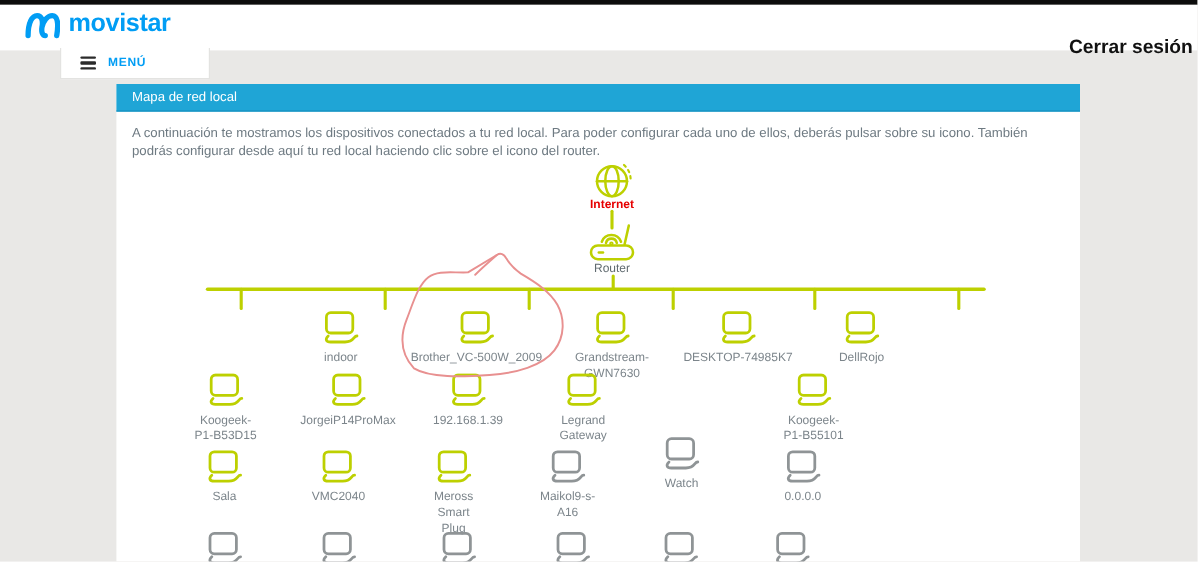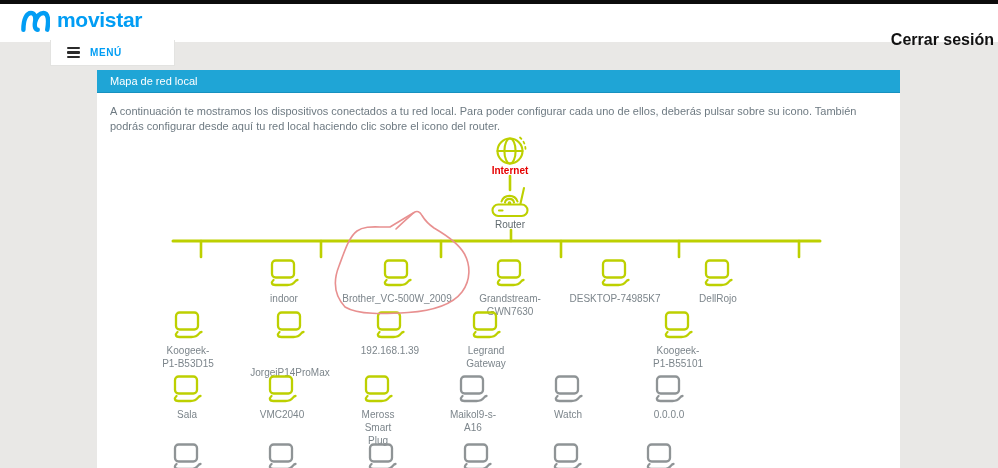--- a/index.html
+++ b/index.html
@@ -153,21 +153,21 @@
       </svg>
       <span class="dlabel" style="width: 90px;">DellRojo</span>
     </div>
     <div class="device" style="left: 123px; top: 311px;">
       <svg width="34" height="30" viewBox="0 0 34 30" fill="none" stroke="currentColor" stroke-width="2.3" stroke-linecap="round" stroke-linejoin="round">
         <rect x="5" y="1.5" width="22" height="17" rx="3.6"></rect>
         <path d="M6.5 21 c -2.8 2.6 -1.8 5 2 5 h 12 c 3.2 0 5.8 -1.2 7.5 -3.4 c 0.8 -1 1.6 -1.6 2.5 -1.6"></path>
       </svg>
       <span class="dlabel" style="width: 56px;">Koogeek-P1-B53D15</span>
     </div>
-    <div class="device" style="left: 225px; top: 311px; gap: 22px;">
+    <div class="device" style="left: 225px; top: 311px;">
       <svg width="34" height="30" viewBox="0 0 34 30" fill="none" stroke="currentColor" stroke-width="2.3" stroke-linecap="round" stroke-linejoin="round">
         <rect x="5" y="1.5" width="22" height="17" rx="3.6"></rect>
         <path d="M6.5 21 c -2.8 2.6 -1.8 5 2 5 h 12 c 3.2 0 5.8 -1.2 7.5 -3.4 c 0.8 -1 1.6 -1.6 2.5 -1.6"></path>
       </svg>
       <span class="dlabel" style="width: 110px;">JorgeiP14ProMax</span>
     </div>
     <div class="device" style="left: 325px; top: 311px;">
       <svg width="34" height="30" viewBox="0 0 34 30" fill="none" stroke="currentColor" stroke-width="2.3" stroke-linecap="round" stroke-linejoin="round">
         <rect x="5" y="1.5" width="22" height="17" rx="3.6"></rect>
         <path d="M6.5 21 c -2.8 2.6 -1.8 5 2 5 h 12 c 3.2 0 5.8 -1.2 7.5 -3.4 c 0.8 -1 1.6 -1.6 2.5 -1.6"></path>
@@ -209,21 +209,21 @@
       </svg>
       <span class="dlabel" style="width: 46px;">Meross Smart Plug</span>
     </div>
     <div class="device offline" style="left: 408px; top: 375px;">
       <svg width="34" height="30" viewBox="0 0 34 30" fill="none" stroke="currentColor" stroke-width="2.3" stroke-linecap="round" stroke-linejoin="round">
         <rect x="5" y="1.5" width="22" height="17" rx="3.6"></rect>
         <path d="M6.5 21 c -2.8 2.6 -1.8 5 2 5 h 12 c 3.2 0 5.8 -1.2 7.5 -3.4 c 0.8 -1 1.6 -1.6 2.5 -1.6"></path>
       </svg>
       <span class="dlabel" style="width: 50px;">Maikol9-s-A16</span>
     </div>
-    <div class="device offline" style="left: 503px; top: 375px; justify-content: center;">
+    <div class="device offline" style="left: 503px; top: 364px; justify-content: center;">
       <svg width="34" height="30" viewBox="0 0 34 30" fill="none" stroke="currentColor" stroke-width="2.3" stroke-linecap="round" stroke-linejoin="round">
         <rect x="5" y="1.5" width="22" height="17" rx="3.6"></rect>
         <path d="M6.5 21 c -2.8 2.6 -1.8 5 2 5 h 12 c 3.2 0 5.8 -1.2 7.5 -3.4 c 0.8 -1 1.6 -1.6 2.5 -1.6"></path>
       </svg>
       <span class="dlabel" style="width: 60px;">Watch</span>
     </div>
     <div class="device offline" style="left: 604px; top: 375px;">
       <svg width="34" height="30" viewBox="0 0 34 30" fill="none" stroke="currentColor" stroke-width="2.3" stroke-linecap="round" stroke-linejoin="round">
         <rect x="5" y="1.5" width="22" height="17" rx="3.6"></rect>
         <path d="M6.5 21 c -2.8 2.6 -1.8 5 2 5 h 12 c 3.2 0 5.8 -1.2 7.5 -3.4 c 0.8 -1 1.6 -1.6 2.5 -1.6"></path>

